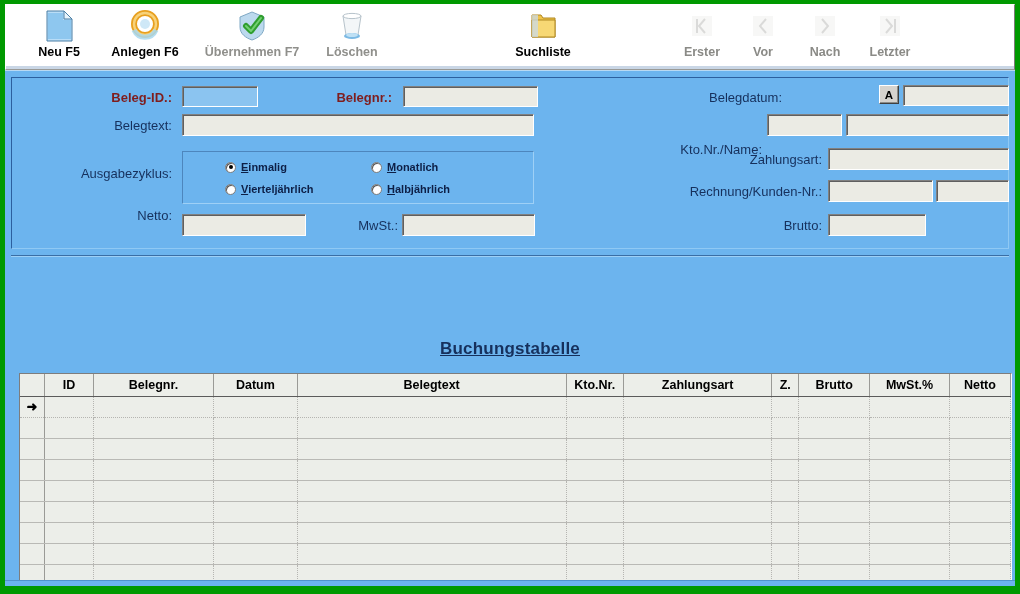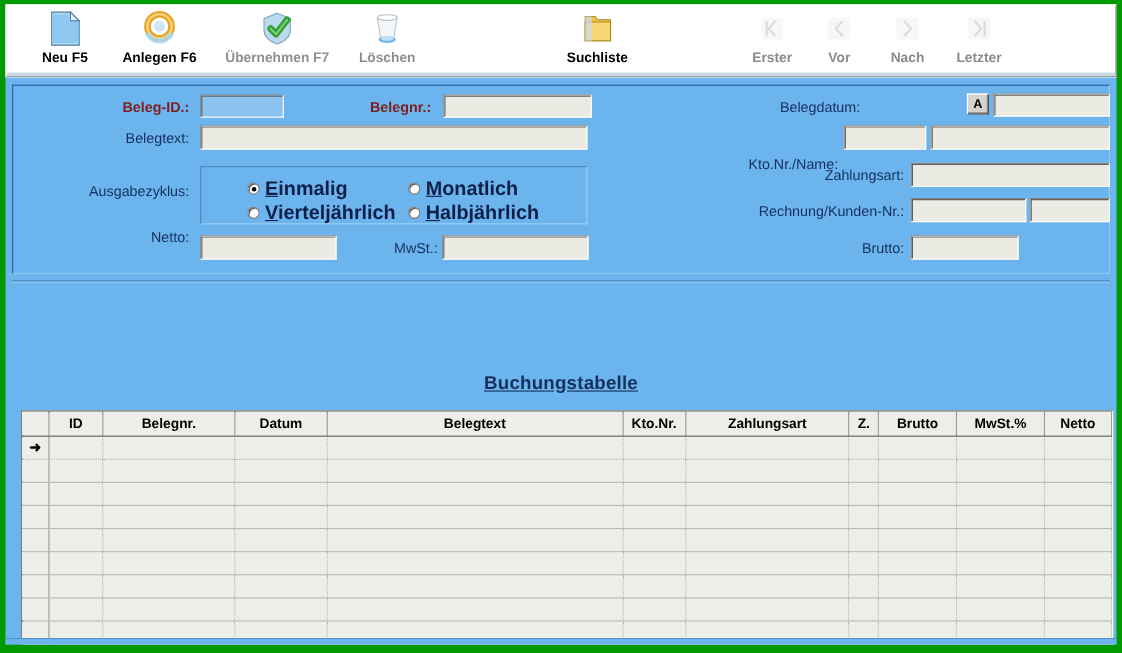--- a/index.html
+++ b/index.html
@@ -121,21 +121,21 @@
     width: 352px; height: 53px;
     border: 1px solid #4d86bd;
     border-right-color: #9ed0f6;
     border-bottom-color: #9ed0f6;
     background: #6cb4ee;
   }
   .radio-item {
     position: absolute;
     display: flex;
     align-items: center;
-    font-size: 18px;
+    font-size: 11px;
     font-weight: bold;
     color: #0d1f46;
     white-space: nowrap;
     cursor: default;
   }
   .radio-dot {
     width: 11px; height: 11px;
     border-radius: 50%;
     background: #ffffff;
     border: 1px solid #7d7d7d;

